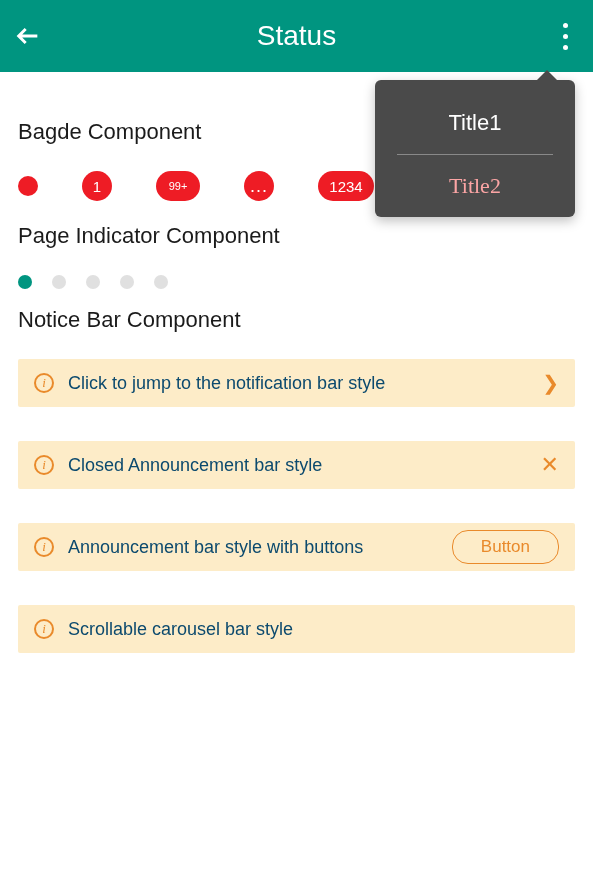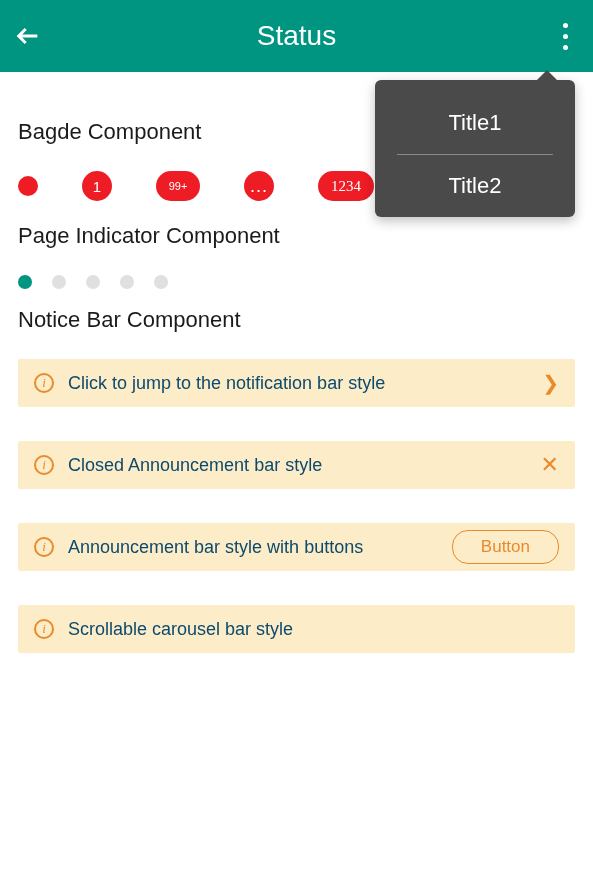--- a/index.html
+++ b/index.html
@@ -51,39 +51,39 @@
     border-bottom: 10px solid #4a4a4a;
   }
   .menu-item {
     text-align: center;
     font-size: 22px;
     padding: 18px 10px;
     cursor: pointer;
   }
   .menu-item.first { color: #fff; margin-top: 12px; }
   .menu-divider { height: 1px; background: rgba(255,255,255,.35); margin: 0 22px; }
-  .menu-item.second { color: #ffffff; }
+  .menu-item.second { color: #fca5a5; font-family: Liberation Serif, serif; }
 
   .content { padding: 18px; margin-top: 11px; }
   .section-title { font-size: 22px; color: #1b1b1b; margin: 18px 0 26px; }
 
   .badge-row { display: flex; align-items: center; gap: 44px; margin-bottom: 22px; }
   .badge {
     background: #ee1c25;
     color: #fff;
     border-radius: 999px;
     min-width: 20px; height: 20px;
     display: inline-flex; align-items: center; justify-content: center;
     font-size: 14px; padding: 0;
   }
   .badge.w1 { width: 20px; height: 20px; }
   .badge.w2 { min-width: 30px; height: 30px; font-size: 15px; }
   .badge.w3 { min-width: 44px; height: 30px; padding: 15px 10px; font-size: 11px;}
   .badge.w4 { min-width: 30px; height: 30px; font-size: 18px; line-height: 10px; letter-spacing: 1px;}
-  .badge.w5 { min-width: 56px; height: 30px; padding: 0 10px; font-size: 15px; font-family: Liberation Serif, serif;}
+  .badge.w5 { min-width: 56px; height: 30px; padding: 0 10px; font-size: 15px;}
   .badge.w6 { width: 12px; height: 30px; border-radius: 15px 0 0 15px; }
 
   .indicator-row { display: flex; gap: 20px; margin: 10px 0 14px; }
   .pgi { width: 14px; height: 14px; border-radius: 50%; background: #e0e0e0; cursor: pointer;}
   .pgi.active { background: #009580; }
 
   .notice {
     background: #fdecc8;
     height: 48px;
     display: flex; align-items: center;

